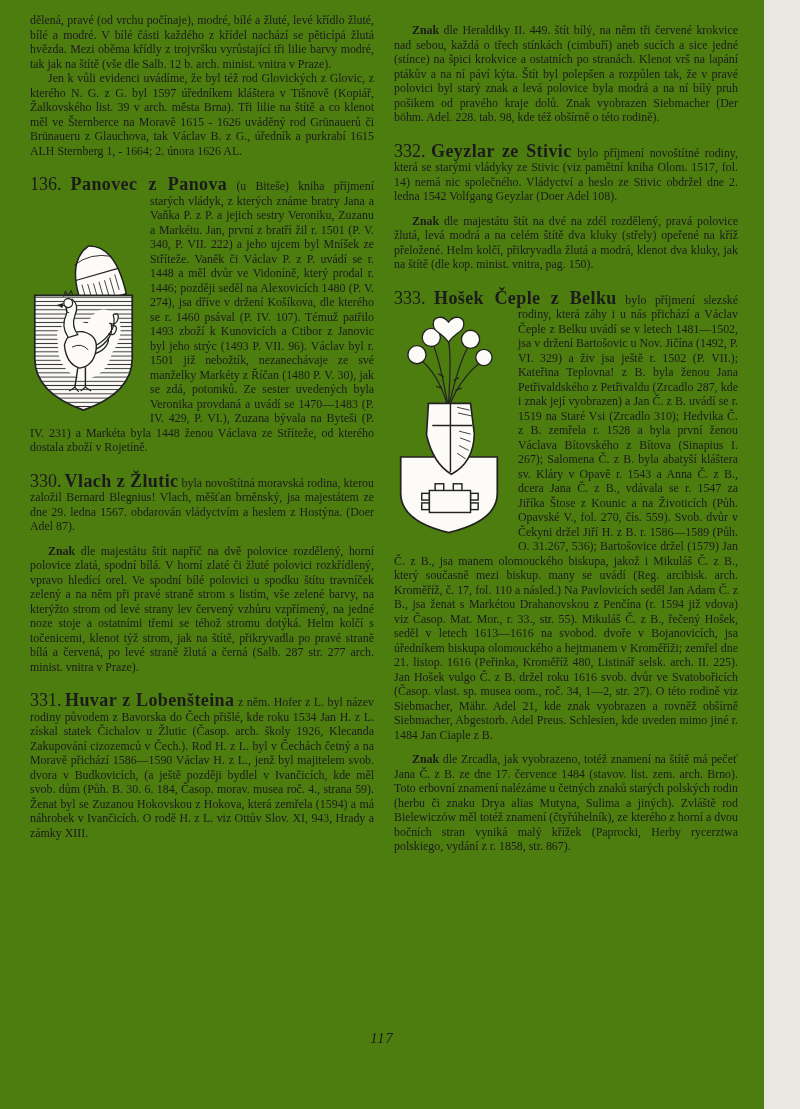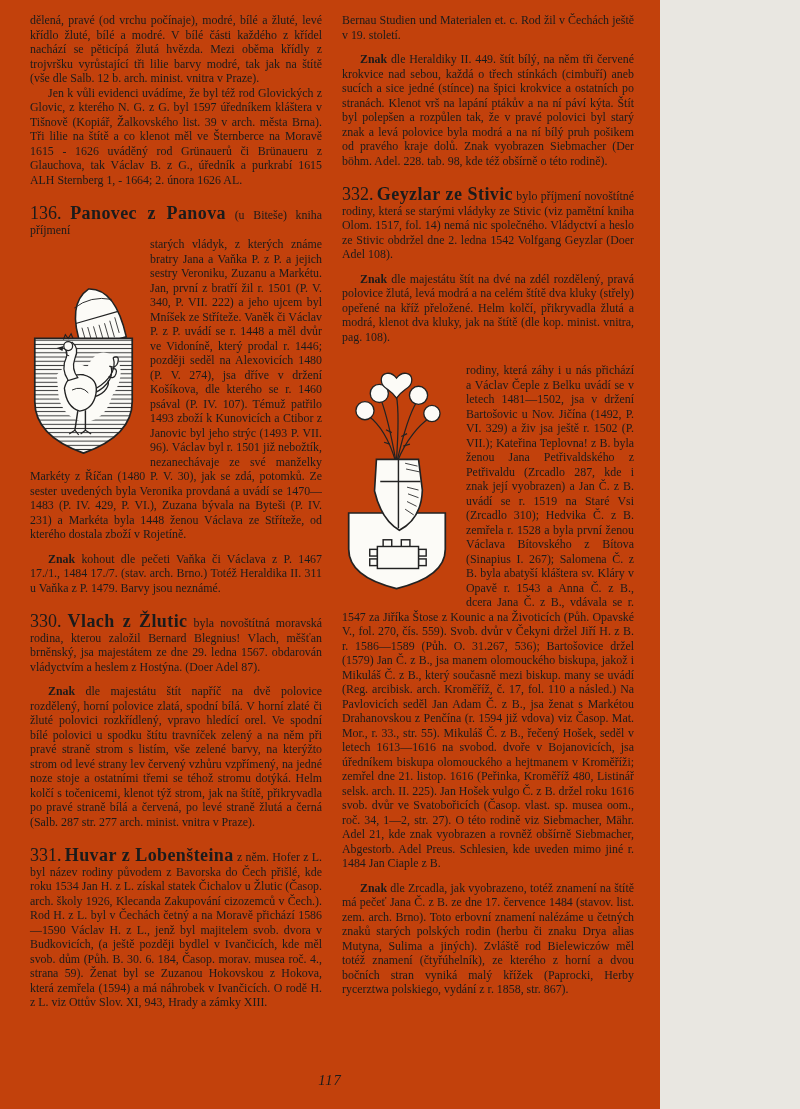--- a/index.html
+++ b/index.html
@@ -3,22 +3,22 @@
 <meta charset="utf-8">
 <style>
   html,body { margin:0; padding:0; }
   body {
     width:800px; height:1109px;
     background:#e9e7e1;
     font-family:"Liberation Serif","DejaVu Serif",serif;
   }
   .page {
     position:relative;
-    width:660px; height:1109px;
-    background:#c2410c;
+    width:764px; height:1109px;
+    background:#4d7c0f;
     color:#1b1b1b;
     overflow:hidden;
   }
   .columns {
     display:flex;
     gap:20px;
     padding:13px 26px 0 30px;
   }
   .col {
     width:362px;
@@ -38,21 +38,21 @@
   .float-329 {
     width:120px; height:228px;
     display:flex; align-items:flex-end;
   }
   .float-333 {
     width:124px; height:236px;
     display:flex; align-items:flex-start; padding-top:2px;
   }
   .pageno {
     position:absolute;
-    left:0; right:0; top:1072px;
+    left:0; right:0; top:1030px;
     text-align:center;
     font-style:italic;
     font-size:14.5px;
     letter-spacing:1px;
   }
   svg { display:block; }
 </style>
 </head>
 <body>
 
@@ -105,44 +105,47 @@
               <circle cx="40" cy="70" r="4.6" fill="#fcfbf7" stroke="#222" stroke-width="1.3"></circle>
               <path d="M35,63 l2,-5 3,4 3,-5 2,5" fill="none" stroke="#222" stroke-width="1.2"></path>
               <path d="M35,70 l-7,2 6,3 Z" fill="#222"></path>
               <path d="M38,75 q-1,5 3,5" stroke="#222" stroke-width="1.1" fill="none"></path>
 
               <path d="M50,138 L47,158 M58,137 L58,158" stroke="#222" stroke-width="1.5" fill="none"></path>
               <path d="M47,158 l-6,4 M47,158 l4,5 M58,158 l-5,4 M58,158 l6,4" stroke="#222" stroke-width="1.2" fill="none"></path>
             </svg>
           </div>
           <p>starých vládyk, z kterých známe bratry Jana a Vaňka P. z P. a jejich sestry Veroniku, Zuzanu a Markétu. Jan, první z bratří žil r. 1501 (P. V. 340, P. VII. 222) a jeho ujcem byl Mníšek ze Stříteže. Vaněk či Václav P. z P. uvádí se r. 1448 a měl dvůr ve Vidoníně, který prodal r. 1446; později seděl na Alexovicích 1480 (P. V. 274), jsa dříve v držení Košíkova, dle kterého se r. 1460 psával (P. IV. 107). Témuž patřilo 1493 zboží k Kunovicích a Ctibor z Janovic byl jeho strýc (1493 P. VII. 96). Václav byl r. 1501 již nebožtík, nezanechávaje ze své manželky Markéty z Říčan (1480 P. V. 30), jak se zdá, potomků. Ze sester uvedených byla Veronika provdaná a uvádí se 1470—1483 (P. IV. 429, P. VI.), Zuzana bývala na Byteši (P. IV. 231) a Markéta byla 1448 ženou Václava ze Stříteže, od kterého dostala zboží v Rojetíně.</p>
-          <p class="ind znak-p"><span class="b">Znak</span> <span>kohout dle pečeti Vaňka či Václava z P. 1467 17./1., 1484 17./7. (stav. arch. Brno.) Totéž Heraldika II. 311 u Vaňka z P. 1479. Barvy jsou neznámé.</span></p>
         </div>
       </div>
 
       <div class="entry">
         <p><span class="enum">330.</span> <span class="ename">Vlach z Žlutic</span> <span>byla novoštítná moravská rodina, kterou založil Bernard Blegnius! Vlach, měšťan brněnský, jsa majestátem ze dne 29. ledna 1567. obdarován vládyctvím a heslem z Hostýna. (Doer Adel 87).</span></p>
         <p class="ind znak-p"><span class="b">Znak</span> <span>dle majestátu štít napříč na dvě polovice rozdělený, horní polovice zlatá, spodní bílá. V horní zlaté či žluté polovici rozkřídlený, vpravo hledící orel. Ve spodní bílé polovici u spodku štítu travníček zelený a na něm při pravé straně strom s listím, vše zelené barvy, na kterýžto strom od levé strany lev červený vzhůru vzpřímený, na jedné noze stoje a ostatními třemi se téhož stromu dotýká. Helm kolčí s točenicemi, klenot týž strom, jak na štítě, přikryvadla po pravé straně bílá a červená, po levé straně žlutá a černá (Salb. 287 str. 277 arch. minist. vnitra v Praze).</span></p>
       </div>
 
       <div class="entry">
         <p><span class="enum">331.</span> <span class="ename">Huvar z Lobenšteina</span> <span>z něm. Hofer z L. byl název rodiny původem z Bavorska do Čech přišlé, kde roku 1534 Jan H. z L. získal statek Čichalov u Žlutic (Časop. arch. školy 1926, Klecanda Zakupování cizozemců v Čech.). Rod H. z L. byl v Čechách četný a na Moravě přichází 1586—1590 Václav H. z L., jenž byl majitelem svob. dvora v Budkovicích, (a ještě později bydlel v Ivančicích, kde měl svob. dům (Půh. B. 30. 6. 184, Časop. morav. musea roč. 4., strana 59). Ženat byl se Zuzanou Hokovskou z Hokova, která zemřela (1594) a má náhrobek v Ivančicích. O rodě H. z L. viz Ottův Slov. XI, 943, Hrady a zámky XIII.</span></p>
       </div>
     </div>
 
     <div class="col">
-      <p>Bernau Studien und Materialen et. c. Rod žil v Čechách ještě v 19. století.</p>
       <p class="ind znak-p"><span class="b">Znak</span> <span>dle Heraldiky II. 449. štít bílý, na něm tři červené krokvice nad sebou, každá o třech stínkách (cimbuří) aneb sucích a sice jedné (stínce) na špici krokvice a ostatních po stranách. Klenot vrš na lapání ptákův a na ní páví kýta. Štít byl polepšen a rozpůlen tak, že v pravé polovici byl starý znak a levá polovice byla modrá a na ní bílý pruh pošikem od pravého kraje dolů. Znak vyobrazen Siebmacher (Der böhm. Adel. 228. tab. 98, kde též obšírně o této rodině).</span></p>
 
       <div class="entry">
         <p><span class="enum">332.</span> <span class="ename">Geyzlar ze Stivic</span> <span>bylo příjmení novoštítné rodiny, která se starými vládyky ze Stivic (viz pamětní kniha Olom. 1517, fol. 14) nemá nic společného. Vládyctví a heslo ze Stivic obdržel dne 2. ledna 1542 Volfgang Geyzlar (Doer Adel 108).</span></p>
-        <p class="ind znak-p"><span class="b">Znak</span> <span>dle majestátu štít na dvé na zdél rozdělený, pravá polovice žlutá, levá modrá a na celém štítě dva kluky (střely) opeřené na kříž přeložené. Helm kolčí, přikryvadla žlutá a modrá, klenot dva kluky, jak na štítě (dle kop. minist. vnitra, pag. 108).</span></p>
+        <p class="ind znak-p"><span class="b">Znak</span> <span>dle majestátu štít na dvé na zdél rozdělený, pravá polovice žlutá, levá modrá a na celém štítě dva kluky (střely) opeřené na kříž přeložené. Helm kolčí, přikryvadla žlutá a modrá, klenot dva kluky, jak na štítě (dle kop. minist. vnitra, pag. 150).</span></p>
       </div>
 
       <div class="entry">
+        <div class="spread">
+          <span class="enum">333.</span>
+          <span class="ename">Hošek Čeple z Belku</span>
+          <span>bylo příjmení slezské</span>
+        </div>
         <div>
           <div class="float-ill float-333">
             <svg width="110" height="230" viewBox="0 0 115 235">
 
               <g stroke="#222" fill="none" stroke-width="1.3">
                 <path d="M56,98 C49,74 38,58 27,50"></path>
                 <path d="M56,96 C51,68 46,48 41,34"></path>
                 <path d="M57,96 C59,66 59,42 57,30"></path>
                 <path d="M58,96 C65,66 72,46 78,36"></path>
                 <path d="M58,98 C67,75 81,60 91,53"></path>

